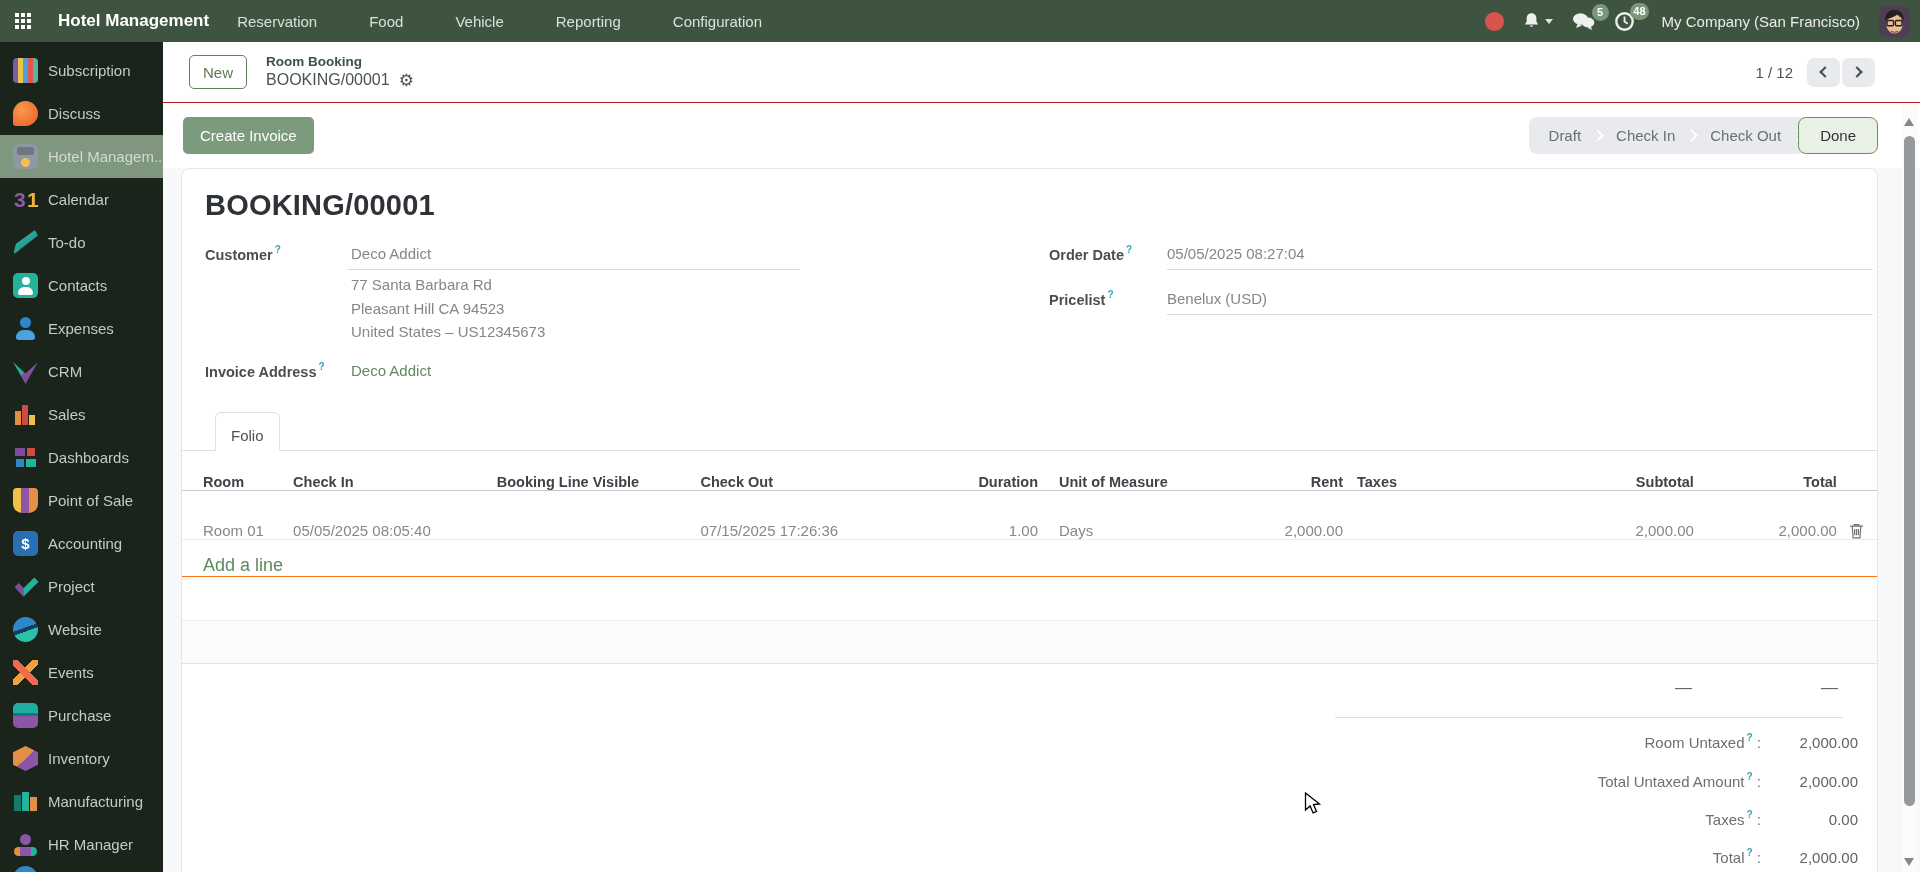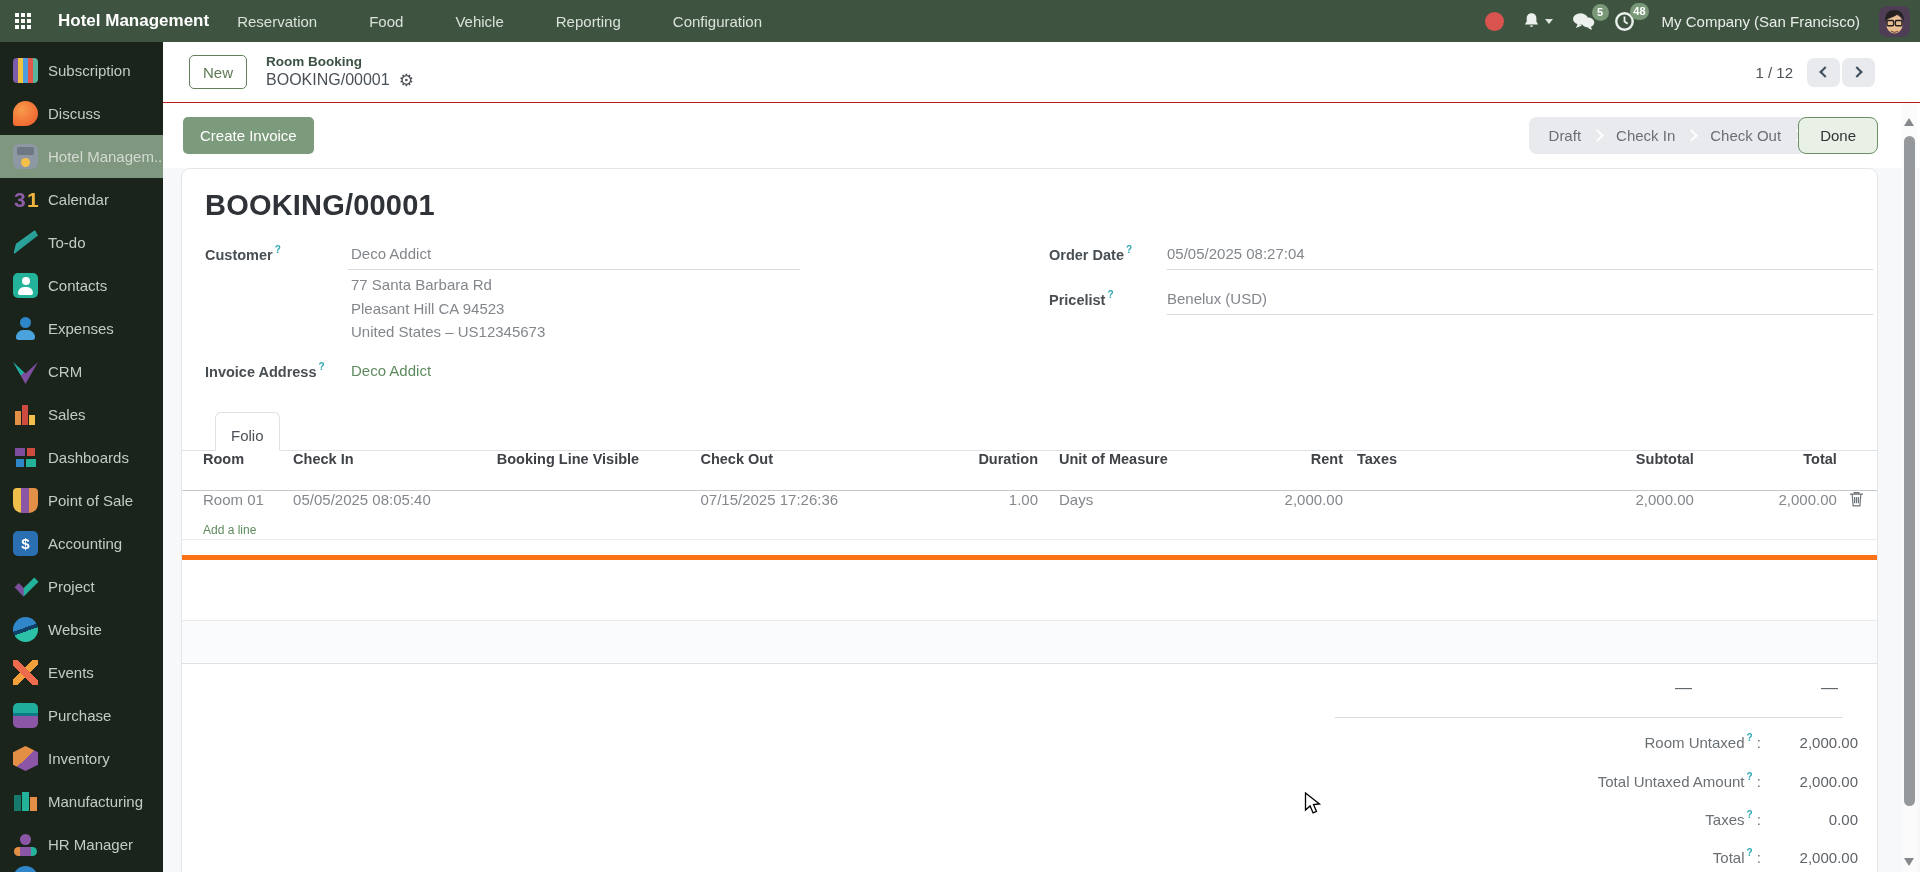--- a/index.html
+++ b/index.html
@@ -89,24 +89,24 @@
   .fld-label{position:absolute;font-size:14.5px;font-weight:700;color:#494E53;white-space:nowrap;}
   sup.help{color:#2EA8B5;font-size:10px;font-weight:700;margin-left:2px;position:relative;top:-1px;}
   .fld-value{position:absolute;font-size:15px;color:#83878C;white-space:nowrap;cursor:text;}
   .fld-link{position:absolute;font-size:15px;color:#5E8B5E;white-space:nowrap;cursor:pointer;}
   .underline{position:absolute;height:1px;background:#D8DBDE;}
   .addr{position:absolute;left:169px;top:104px;font-size:15px;color:#83878C;line-height:23.6px;}
 
   .tab{position:absolute;top:243px;left:33px;height:39px;border:1px solid #DEE2E6;border-bottom:1px solid #fff;border-radius:6px 6px 0 0;padding:4px 15px;line-height:37px;font-size:15px;color:#4B5157;background:#fff;z-index:2;cursor:pointer;}
   .tab-line{position:absolute;top:281px;left:0;right:0;height:1px;background:#DEE2E6;}
 
-  .trow{position:absolute;left:0;width:100%;display:flex;align-items:flex-start;padding-left:21px;}
+  .trow{position:absolute;left:0;width:100%;display:flex;align-items:flex-end;padding-left:21px;}
   .thead{top:282px;height:40px;border-bottom:1px solid #C6C9CC;font-size:14.5px;font-weight:700;color:#3F4247;}
   .tdata{top:322px;height:49px;border-bottom:1px solid #E9EBED;font-size:15px;color:#84888D;cursor:pointer;}
-  .taddline{top:354px;height:37px;border-bottom:5px solid #f97316;font-size:12px;}
+  .taddline{top:371px;height:37px;border-bottom:1px solid #f97316;font-size:18px;}
   .tblank{top:408px;height:44px;border-bottom:1px solid #E9EBED;}
   .tgray{top:452px;height:43px;background:#FAFBFC;border-bottom:1px solid #DFE3E7;}
   .cA{width:92px;} .cB{width:208px;} .cC{width:208px;} .cD{width:247px;}
   .cE{width:65px;text-align:right;margin-left:32px;} .spc1{width:21px;flex:none;} .cF{width:187px;}
   .cG{width:103px;text-align:right;} .spc2{width:14px;flex:none;} .cH{width:183px;}
   .cI{width:161px;text-align:right;} .cJ{width:146px;text-align:right;}
   .cK{width:41px;display:flex;justify-content:center;align-items:center;}
   .add-line{color:#5E8B5E;cursor:pointer;}
   .trash{cursor:pointer;display:flex;align-items:center;}
 

